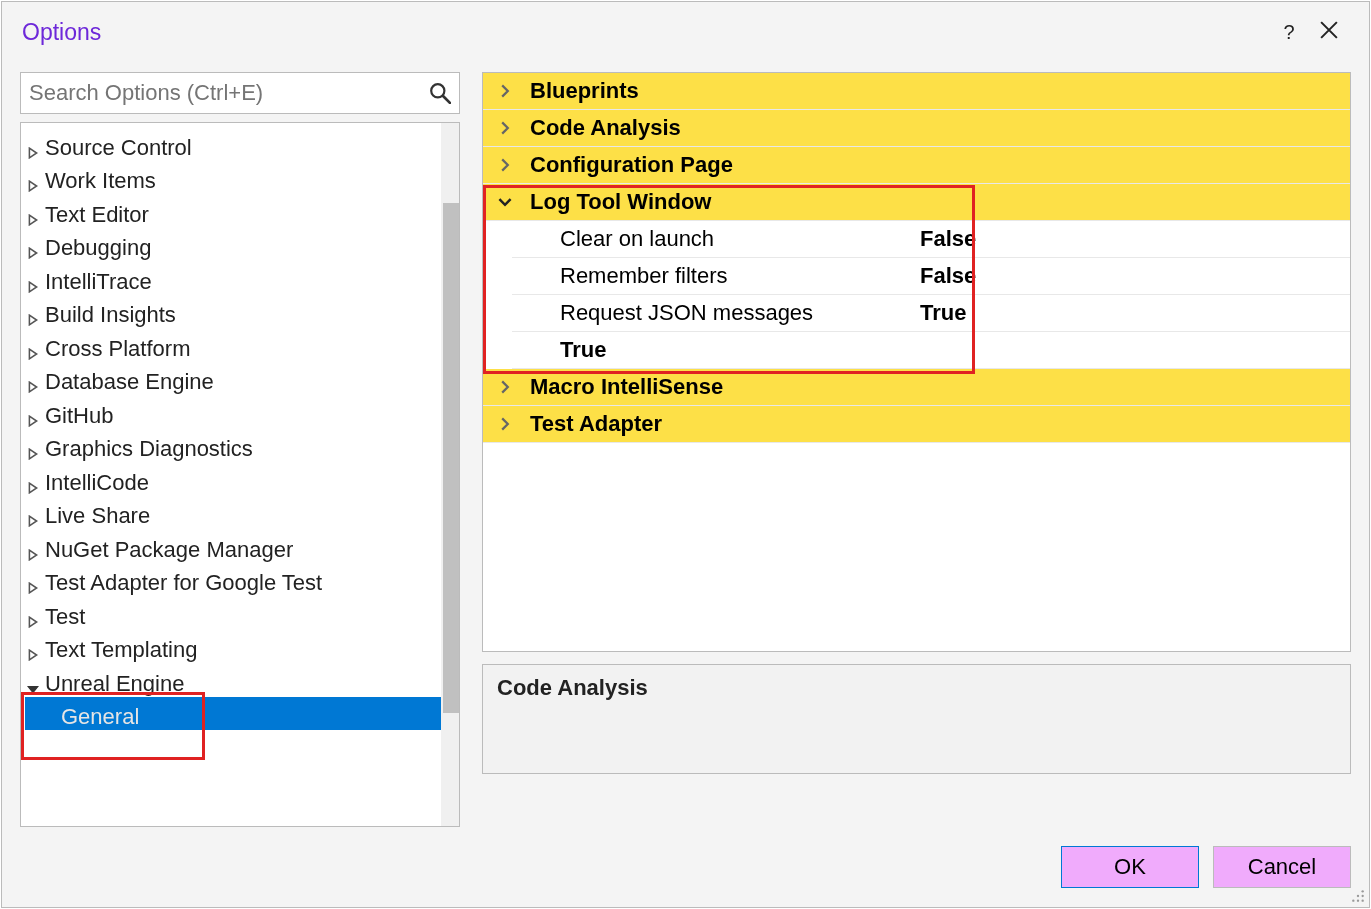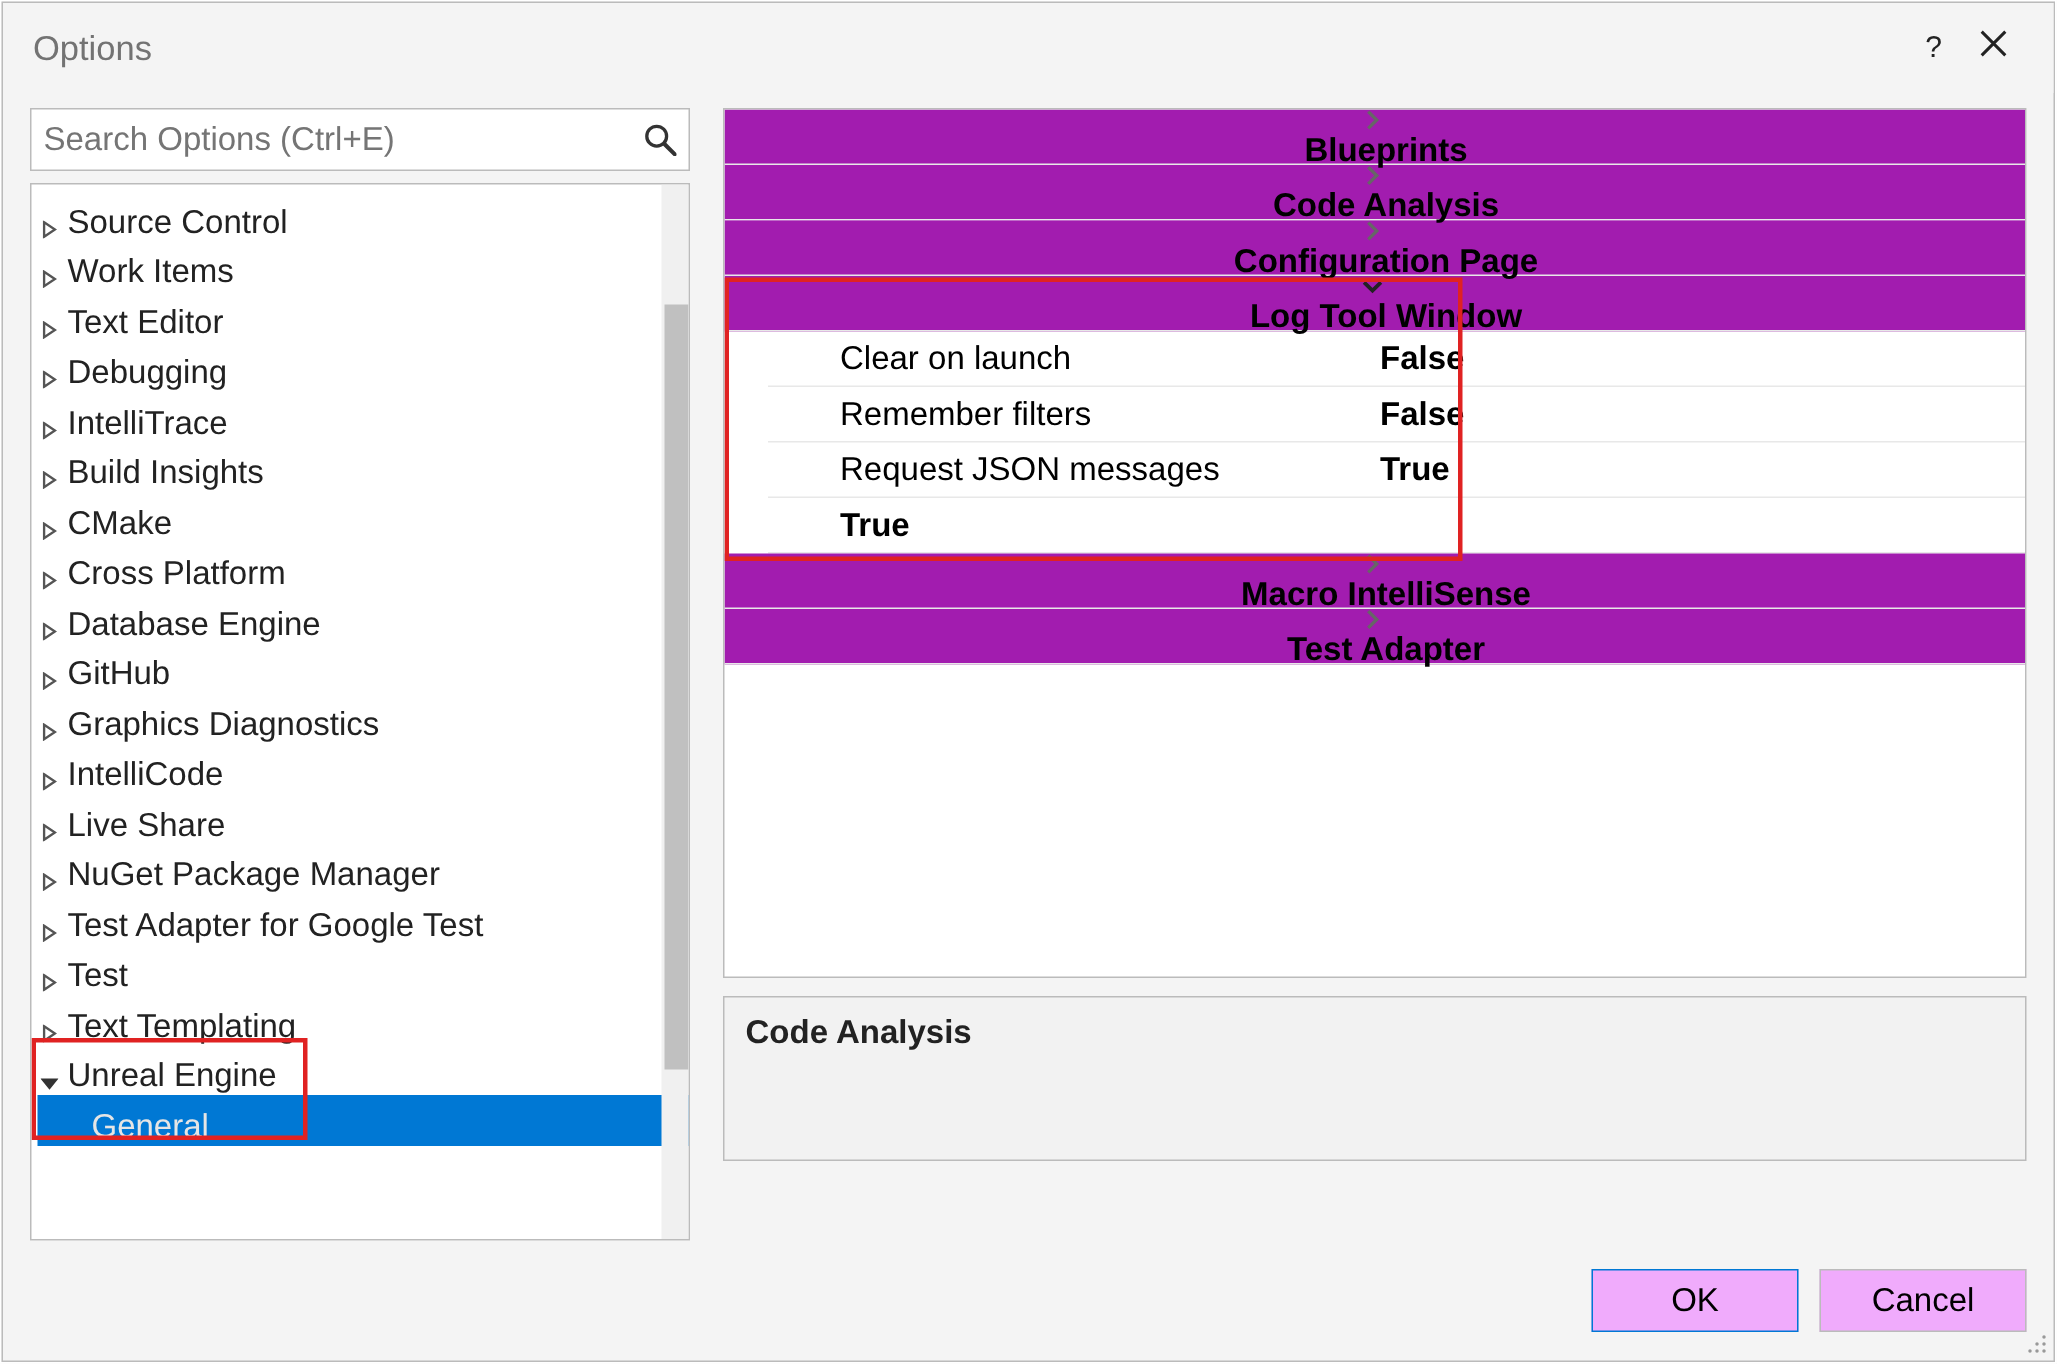--- a/index.html
+++ b/index.html
@@ -13,21 +13,21 @@
     display: flex;
     flex-direction: column;
   }
   .titlebar {
     height: 60px;
     display: flex;
     align-items: center;
     padding: 0 20px;
     background: #f4f4f4;
   }
-  .titlebar .title { font-size: 23px; color: #737373; flex: 1; }
+  .titlebar .title { font-size: 23px; color: #6d28d9; flex: 1; }
   .titlebar .btn { width: 40px; text-align: center; font-size: 20px; color: #222; cursor: pointer; }
   .titlebar .close-x svg { width: 18px; height: 18px; }
   .body {
     flex: 1;
     display: flex;
     padding: 10px 18px 0 18px;
     gap: 22px;
   }
   .left {
     width: 440px;
@@ -114,24 +114,23 @@
     overflow: hidden;
   }
   .pg-row {
     display: flex;
     align-items: center;
     height: 37px;
     font-size: 22px;
     border-bottom: 1px solid #e8e8e8;
   }
   .pg-cat {
-    background: #a21caf;
+    background: #fde047;
     font-weight: 600;
     padding-left: 15px;
-    flex-direction: column;
   }
   .pg-cat .chev {
     width: 18px; margin-right: 14px; color: #666; display:flex; align-items:center;
   }
   .pg-prop {
     padding-left: 48px;
     margin-left: 29px;
   }
   .pg-prop .label { width: 360px; }
   .pg-prop .value { font-weight: 600; }
@@ -242,28 +241,20 @@
               </span>
               <span>IntelliTrace</span>
             </div>
             <div class="tree-item">
               <span class="caret">
                 <svg viewBox="0 0 10 10">
                   <path d="M2 1 L8 5 L2 9 Z" fill="none" stroke="#555" stroke-width="1.3"></path>
                 </svg>
               </span>
               <span>Build Insights</span>
-            </div>
-            <div class="tree-item">
-              <span class="caret">
-                <svg viewBox="0 0 10 10">
-                  <path d="M2 1 L8 5 L2 9 Z" fill="none" stroke="#555" stroke-width="1.3"></path>
-                </svg>
-              </span>
-              <span>CMake</span>
             </div>
             <div class="tree-item">
               <span class="caret">
                 <svg viewBox="0 0 10 10">
                   <path d="M2 1 L8 5 L2 9 Z" fill="none" stroke="#555" stroke-width="1.3"></path>
                 </svg>
               </span>
               <span>Cross Platform</span>
             </div>
             <div class="tree-item">

